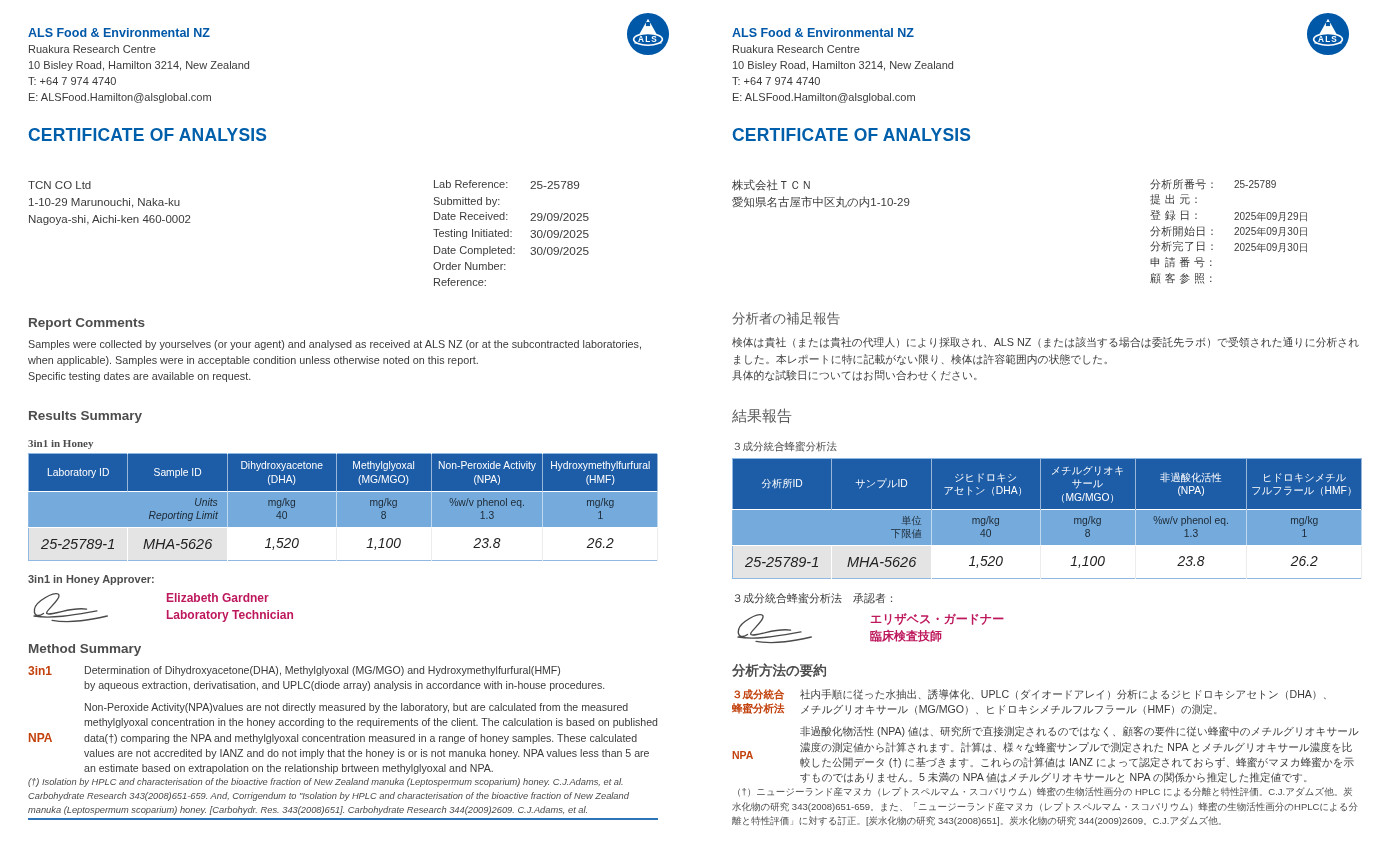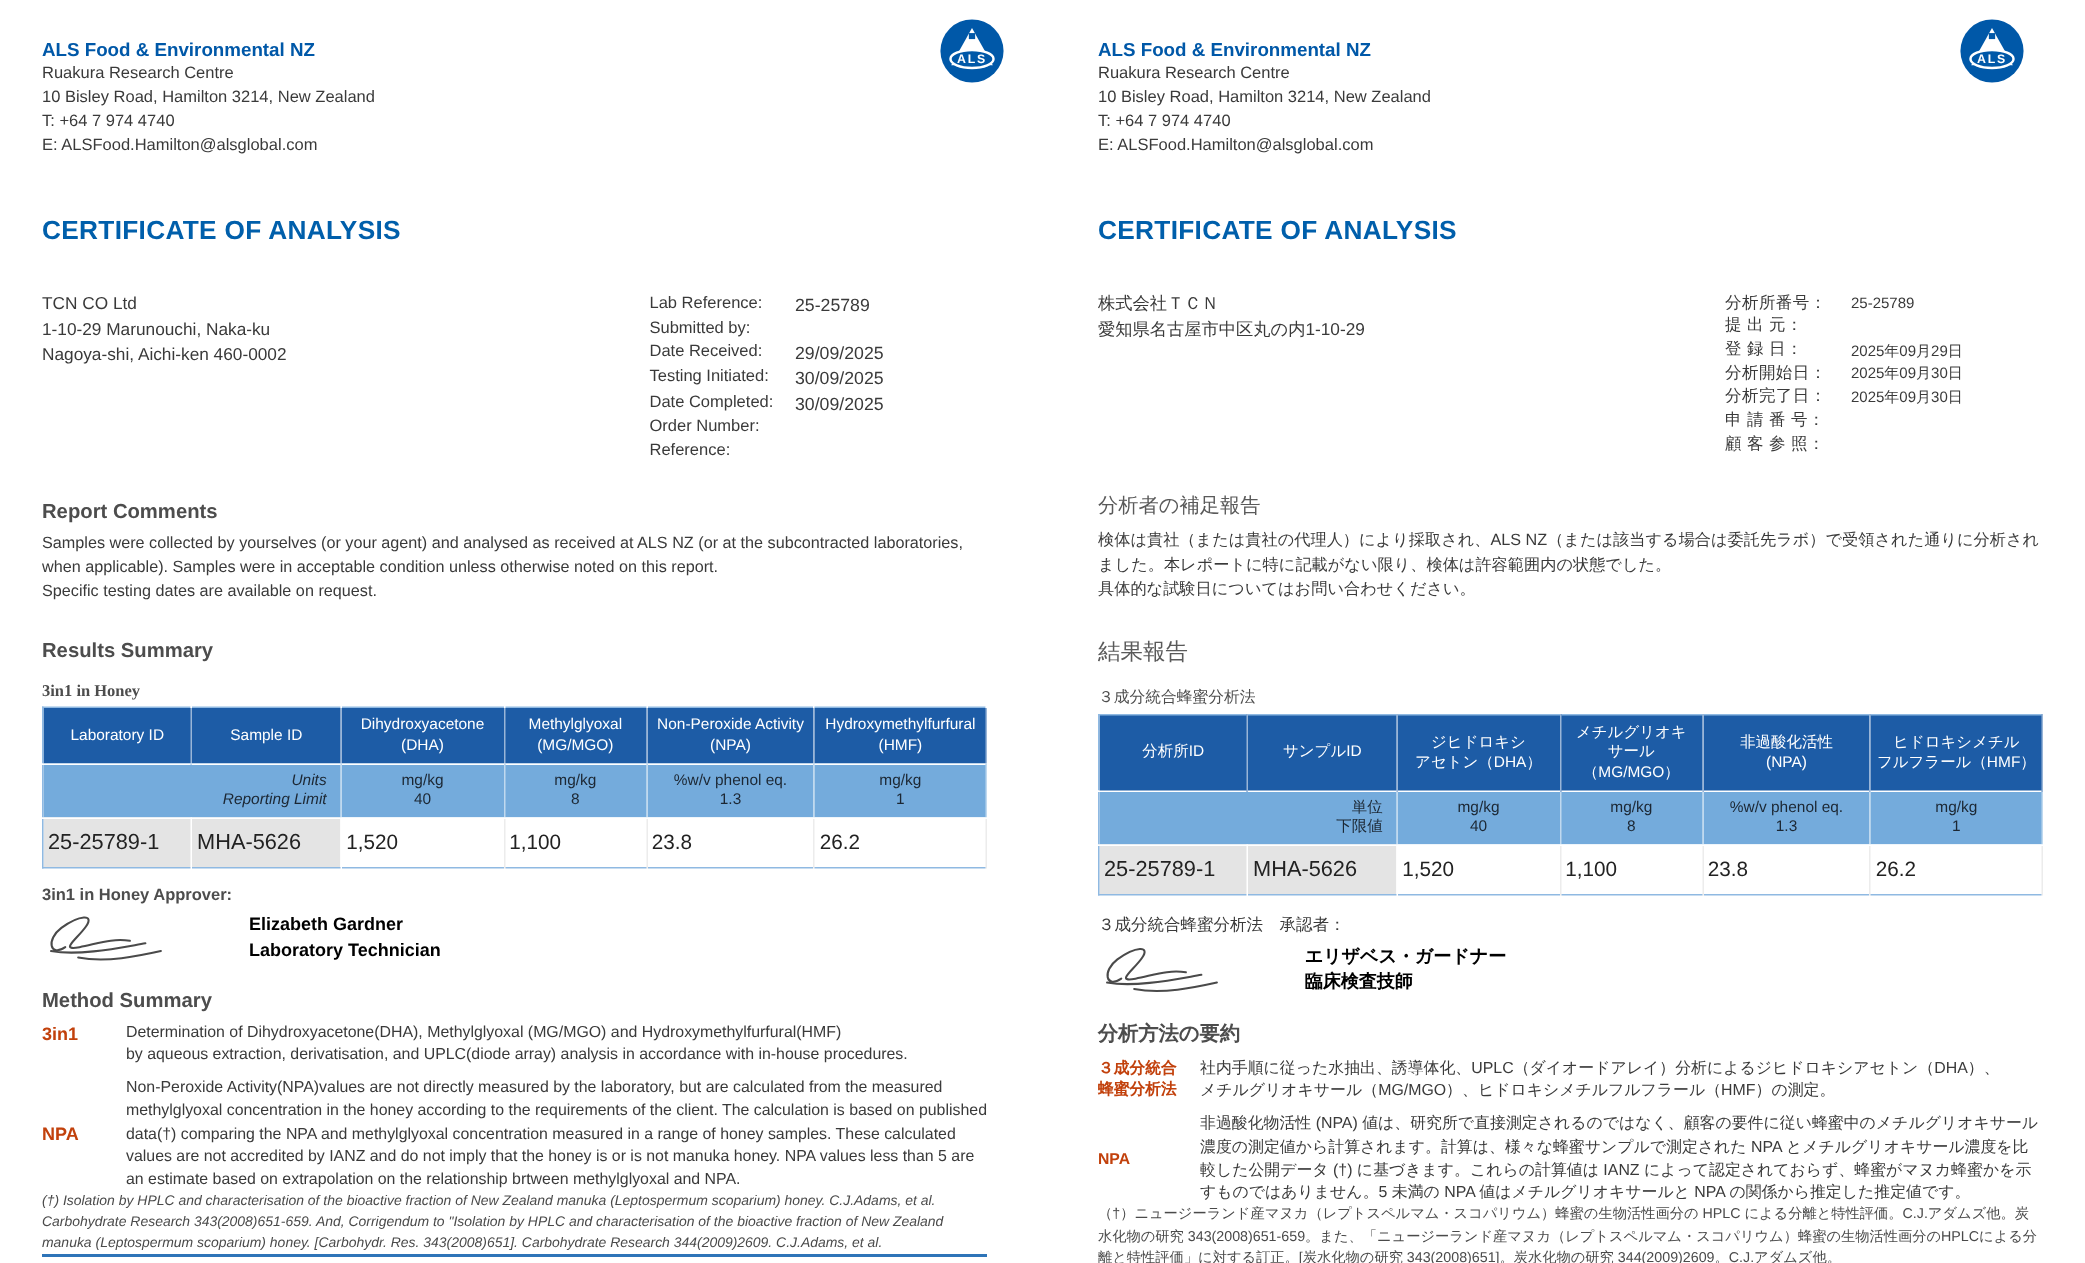--- a/index.html
+++ b/index.html
@@ -7,21 +7,21 @@
   .sheet{display:flex;width:1390px;height:842px;}
   .page{width:686px;height:842px;box-sizing:border-box;padding:26px 28px 14px 28px;position:relative;display:flex;flex-direction:column;}
   .page.jp{margin-left:18px;width:686px;}
 
   
   .brand-name{color:#0058a8;font-weight:bold;font-size:12.5px;margin-bottom:2px;}
   .brand-line{font-size:11px;line-height:1.45;}
   .als-logo{position:absolute;top:12px;right:16px;}
   .jp .als-logo{right:40px;}
 
-  .doc-title{color:#005fab;font-weight:bold;font-size:17.5px;letter-spacing:.2px;margin-top:37px;}
+  .doc-title{color:#005fab;font-weight:bold;font-size:17.5px;letter-spacing:.2px;margin-top:19px;}
   .title-rule{height:3px;background:#2e74b8;margin-top:5px;}
 
   
   .info-row{display:flex;margin-top:26px;}
   .client{flex:1;font-size:11.5px;line-height:1.5;}
   .meta{width:225px;font-size:11px;}
   .jp .meta{width:212px;}
   .meta-row{display:flex;line-height:1.42;}
   .meta-label{width:97px;flex:none;}
   .jp .meta-label{width:84px;letter-spacing:.3px;}
@@ -34,28 +34,28 @@
   .body-text{font-size:10.8px;line-height:1.5;margin-top:6px;white-space:pre-line;}
 
   
   .table-caption{font-size:11px;font-weight:bold;color:#4d4d4d;margin:14px 0 4px;font-family:Liberation Serif, serif;}
   .jp .table-caption{font-weight:normal;font-size:10.5px;}
   table.results{width:100%;border-collapse:collapse;border:1px solid #8fb9e2;}
   table.results thead th{background:#1d5ca6;color:#fff;font-weight:normal;font-size:10.3px;line-height:1.3;padding:5px 2px;text-align:center;border-right:1px solid rgba(255,255,255,.55);}
   table.results tr.units td{background:#74abdc;color:#1c2733;font-size:10.3px;line-height:1.3;padding:4px 3px;text-align:center;border-right:1px solid rgba(255,255,255,.55);border-top:1px solid #fff;}
   table.results tr.units td.units-label{text-align:right;padding-right:9px;}
   .en table.results tr.units td.units-label{font-style:italic;}
-  table.results tr.data td{background:#fff;font-size:13.8px;color:#222;padding:8px 3px;text-align:left;border-top:1px solid #fff;border-right:1px solid #ececec;}
+  table.results tr.data td{background:#fff;font-size:13.8px;color:#222;padding:8px 3px;text-align:center;border-top:1px solid #fff;border-right:1px solid #ececec;font-style:italic;}
   table.results tr.data td.id{background:#e4e4e4;font-size:14.5px;border-right:1px solid #fff;}
 
   
   .approver-label{font-size:11px;font-weight:bold;color:#4d4d4d;margin-top:12px;}
   .jp .approver-label{font-weight:normal;color:#3a3a3a;}
   .sig-row{display:flex;align-items:center;margin-top:2px;}
-  .sig-name{margin-left:26px;font-weight:bold;font-size:12px;line-height:1.4;color:#000000;}
+  .sig-name{margin-left:26px;font-weight:bold;font-size:12px;line-height:1.4;color:#be185d;}
 
   
   .method-row{display:flex;margin-top:7px;}
   .method-label{width:56px;flex:none;font-weight:bold;font-size:12px;color:#c2410c;white-space:pre-line;line-height:1.35;}
   .jp .method-label{width:68px;font-size:10.5px;}
   .method-text{flex:1;font-size:10.6px;line-height:1.44;white-space:pre-line;}
   .npa .method-label{align-self:center;}
 
   .footnote{font-size:9.3px;font-style:italic;line-height:1.5;color:#4a4a4a;}
   .jp .footnote{font-style:normal;font-size:9.5px;}

